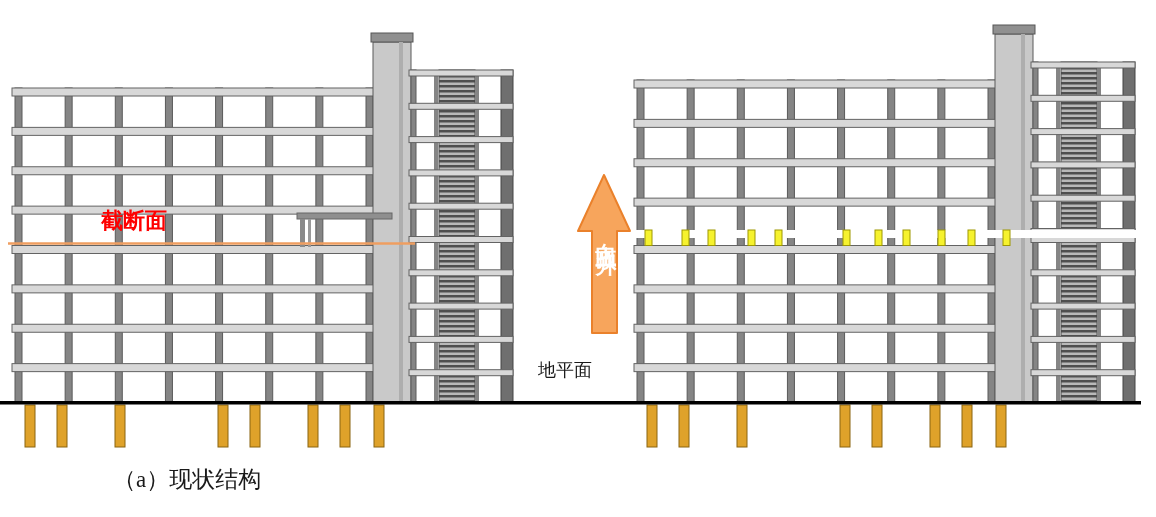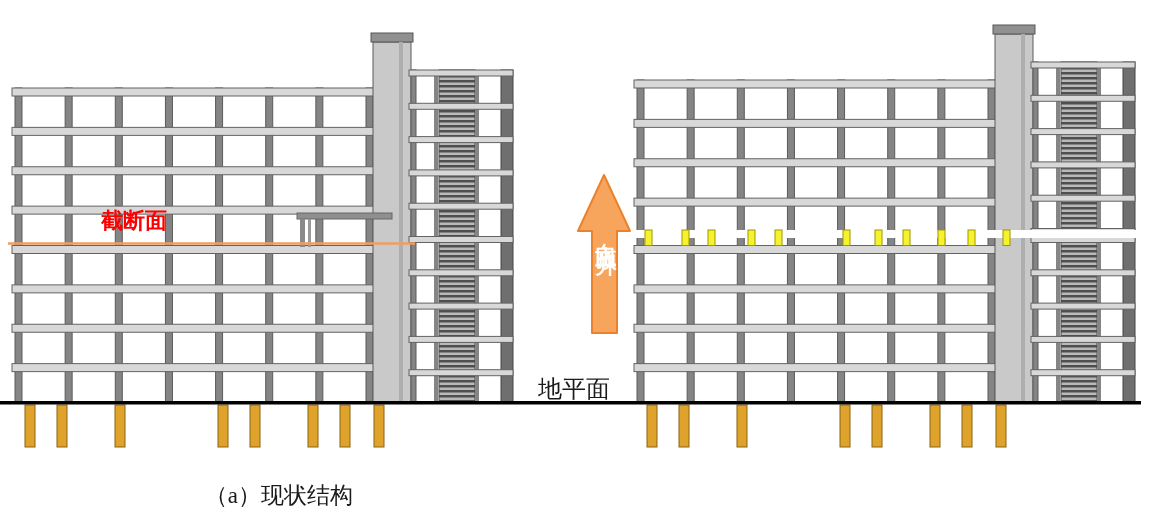--- a/index.html
+++ b/index.html
@@ -2,24 +2,24 @@
 <html><head>
 <meta charset="utf-8">
 <style>
   *{margin:0;padding:0;box-sizing:border-box}
   html,body{width:1156px;height:517px;background:#ffffff;overflow:hidden;
     font-family:"Liberation Serif","DejaVu Serif",serif}
   .stage{position:relative;width:1156px;height:499px;background:#fff}
   svg{position:absolute;left:0;top:0}
   .overlay{position:absolute;white-space:nowrap;color:#1a1a1a}
   #cutLabel{left:101px;top:206px;font-size:22px;font-weight:bold}
-  #groundLabel{left:538px;top:373px;font-size:24px}
+  #groundLabel{left:538px;top:358px;font-size:18px}
   #arrowLabel{left:592px;top:226px;font-size:21px;font-weight:bold;
     writing-mode:vertical-rl;text-orientation:upright;letter-spacing:4px}
-  .caption{position:absolute;top:480px;font-size:23px;text-align:right;color:#1a1a1a;white-space:nowrap}
+  .caption{position:absolute;top:464px;font-size:23px;text-align:left;color:#1a1a1a;white-space:nowrap}
   #capA{left:113px;width:240px}
   #capB{left:753px;width:255px}
 </style>
 </head>
 <body>
 
 <div class="stage">
 
   <svg id="scene" width="1156" height="517" viewBox="0 0 1156 517">
     <defs>

